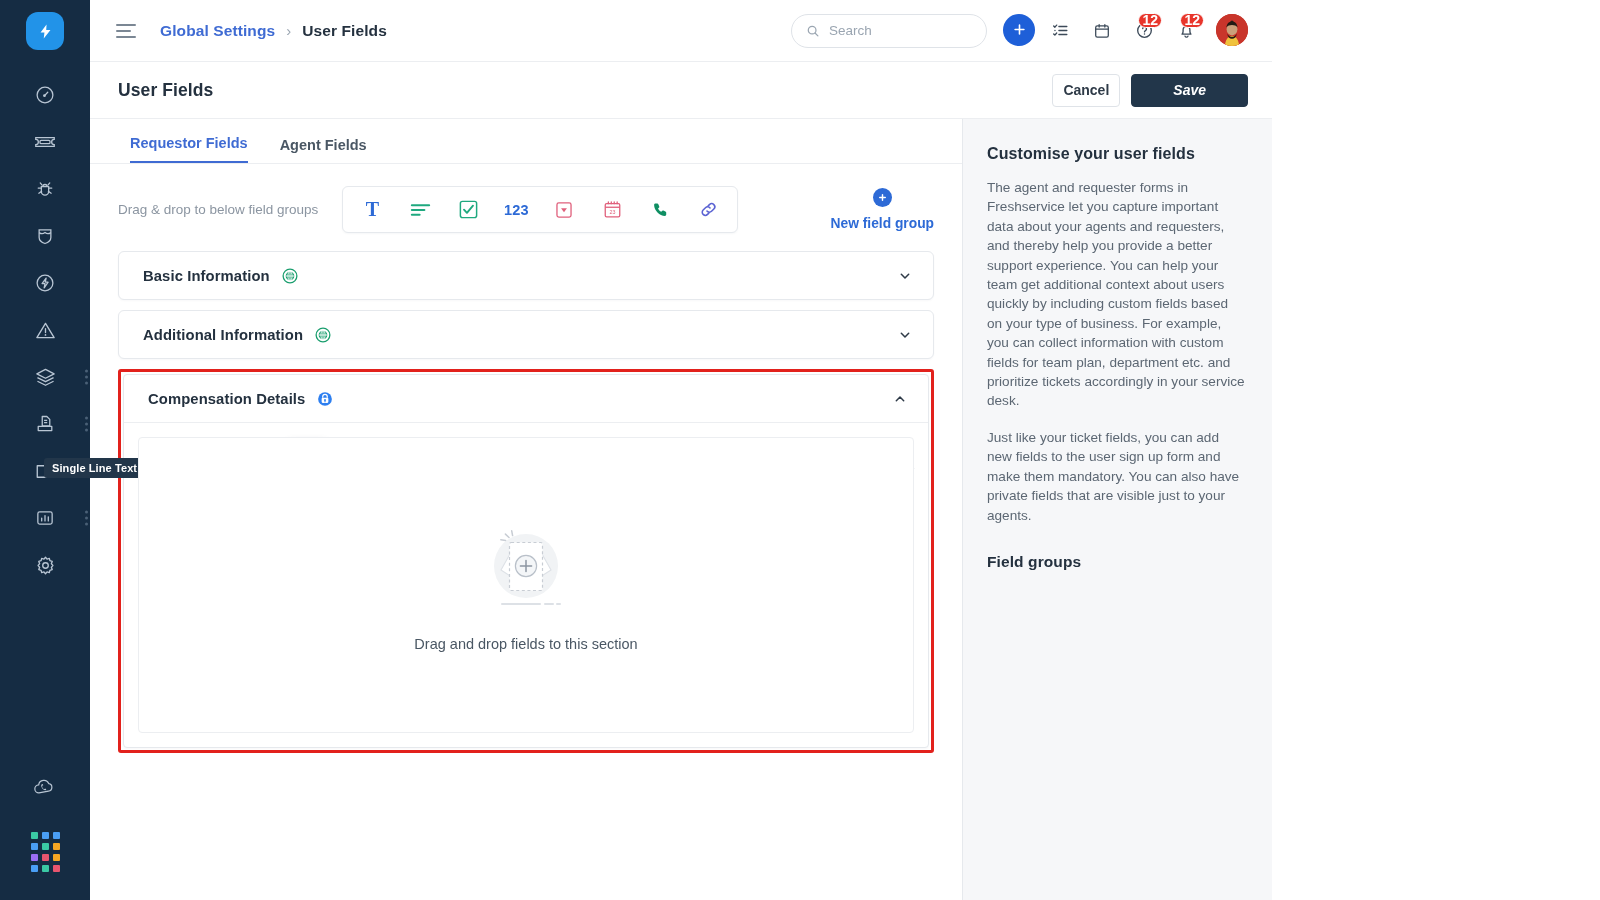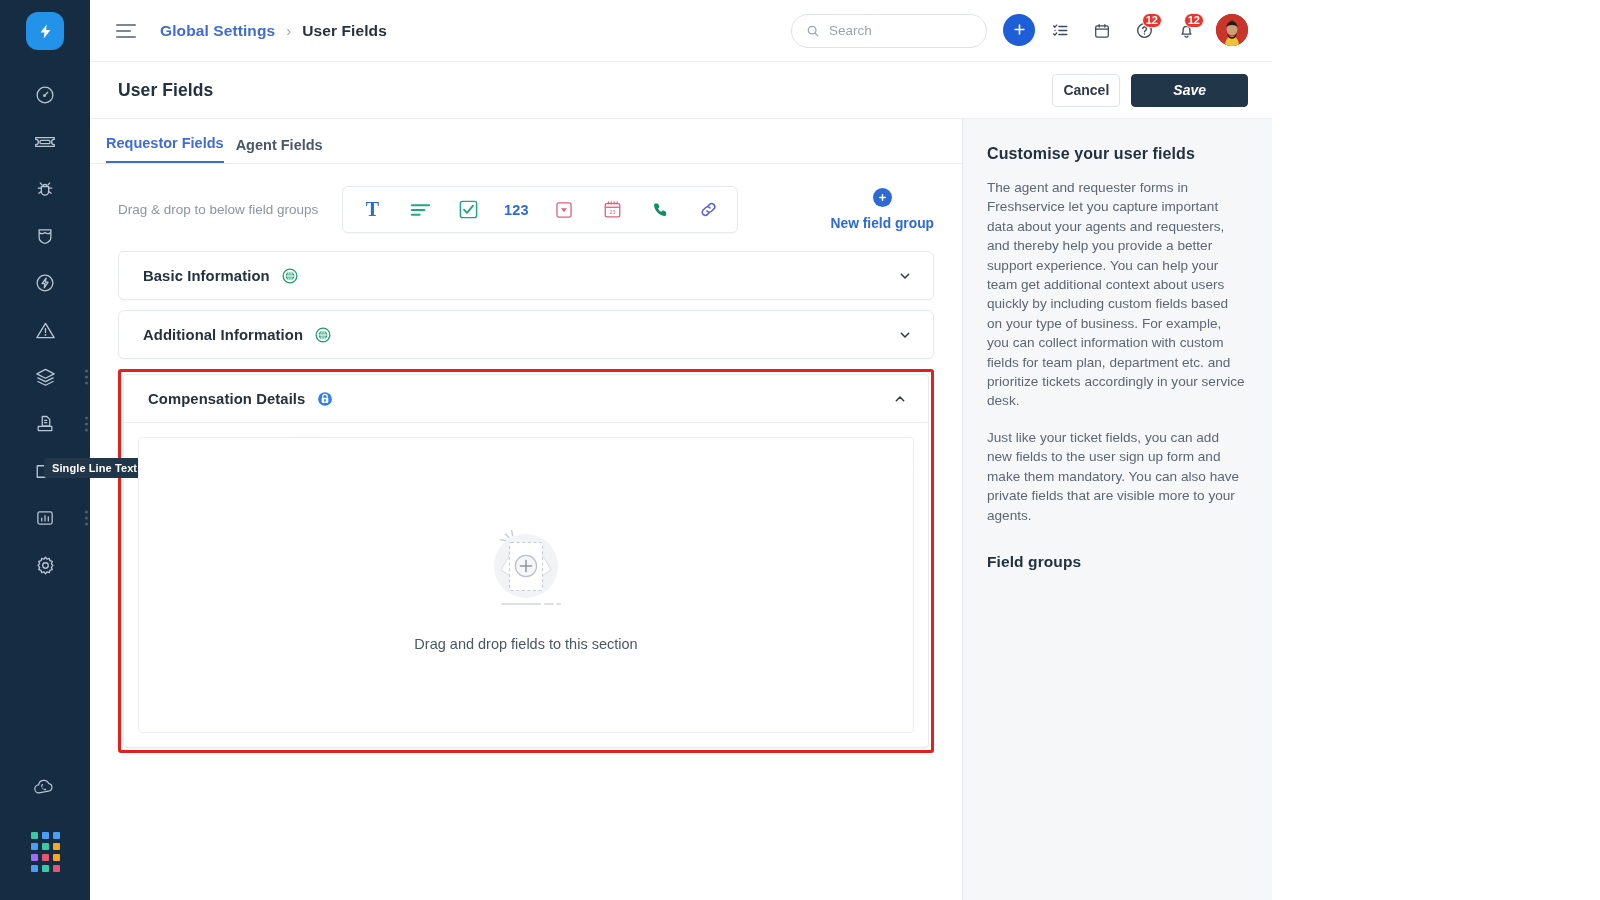--- a/index.html
+++ b/index.html
@@ -77,21 +77,21 @@
     margin-left: 8px;
   }
   .iconbtn {
     width: 34px; height: 34px; border-radius: 50%;
     display: flex; align-items: center; justify-content: center;
     position: relative; cursor: pointer;
   }
   .badge {
     position: absolute; top: -1px; right: -1px;
     min-width: 15px; height: 15px; border-radius: 8px; background: #e8352b;
-    color: #fff; font-size: 11px; font-weight: 700;
+    color: #fff; font-size: 14px; font-weight: 700;
     display: flex; align-items: center; justify-content: center;
     padding: 0 3px; border: 1.5px solid #fff;
   }
   .avatar {
     width: 32px; height: 32px; border-radius: 50%; overflow: hidden;
     background: #c0392b; cursor: pointer; margin-left: 5px; position: relative;
   }
 
   
   .titlebar {
@@ -110,21 +110,21 @@
 
   
   .body { flex: 1 1 auto; display: flex; min-height: 0; }
   .work { flex: 1 1 auto; min-width: 0; display: flex; flex-direction: column; background: #fff; position: relative; }
   .helppanel {
     width: 310px; flex: 0 0 310px; background: #f6f7f9;
     border-left: 1px solid #e6e9ed; padding: 26px 26px 0 24px; overflow: hidden;
   }
 
   
-  .tabs { height: 45px; flex: 0 0 45px; display: flex; align-items: flex-end; padding: 0 0 0 16px; border-bottom: 1px solid #eceef1; gap: 12px; }
+  .tabs { height: 45px; flex: 0 0 45px; display: flex; align-items: flex-end; padding: 0 0 0 40px; border-bottom: 1px solid #eceef1; gap: 32px; }
   .tab { font-size: 14.5px; font-weight: 600; padding-bottom: 10px; cursor: pointer; color: #4a5764; }
   .tab.active { color: #3f6bd3; border-bottom: 2.5px solid #3f6bd3; }
 
   
   .toolrow { display: flex; align-items: center; padding: 22px 28px 0 28px; }
   .toolrow-hint { font-size: 13.5px; color: #8b95a1; margin-right: 24px; }
   .palette {
     height: 47px; border: 1px solid #e6e9ed; border-radius: 6px; background: #fff;
     display: flex; align-items: center; padding: 0 8px; gap: 6px;
     box-shadow: 0 1px 2px rgba(20,40,70,.04);
@@ -556,19 +556,19 @@
               </div>
             </div>
           </div>
 
         </div>
       </section>
 
       <aside class="helppanel">
         <h3 class="help-h">Customise your user fields</h3>
         <p class="help-p">The agent and requester forms in Freshservice let you capture important data about your agents and requesters, and thereby help you provide a better support experience. You can help your team get additional context about users quickly by including custom fields based on your type of business. For example, you can collect information with custom fields for team plan, department etc. and prioritize tickets accordingly in your service desk.</p>
-        <p class="help-p">Just like your ticket fields, you can add new fields to the user sign up form and make them mandatory. You can also have private fields that are visible more to your agents.</p>
+        <p class="help-p">Just like your ticket fields, you can add new fields to the user sign up form and make them mandatory. You can also have private fields that are visible just to your agents.</p>
         <h3 class="help-h2">Field groups</h3>
       </aside>
 
     </div>
   </div>
 </div>
 
 </body></html>

